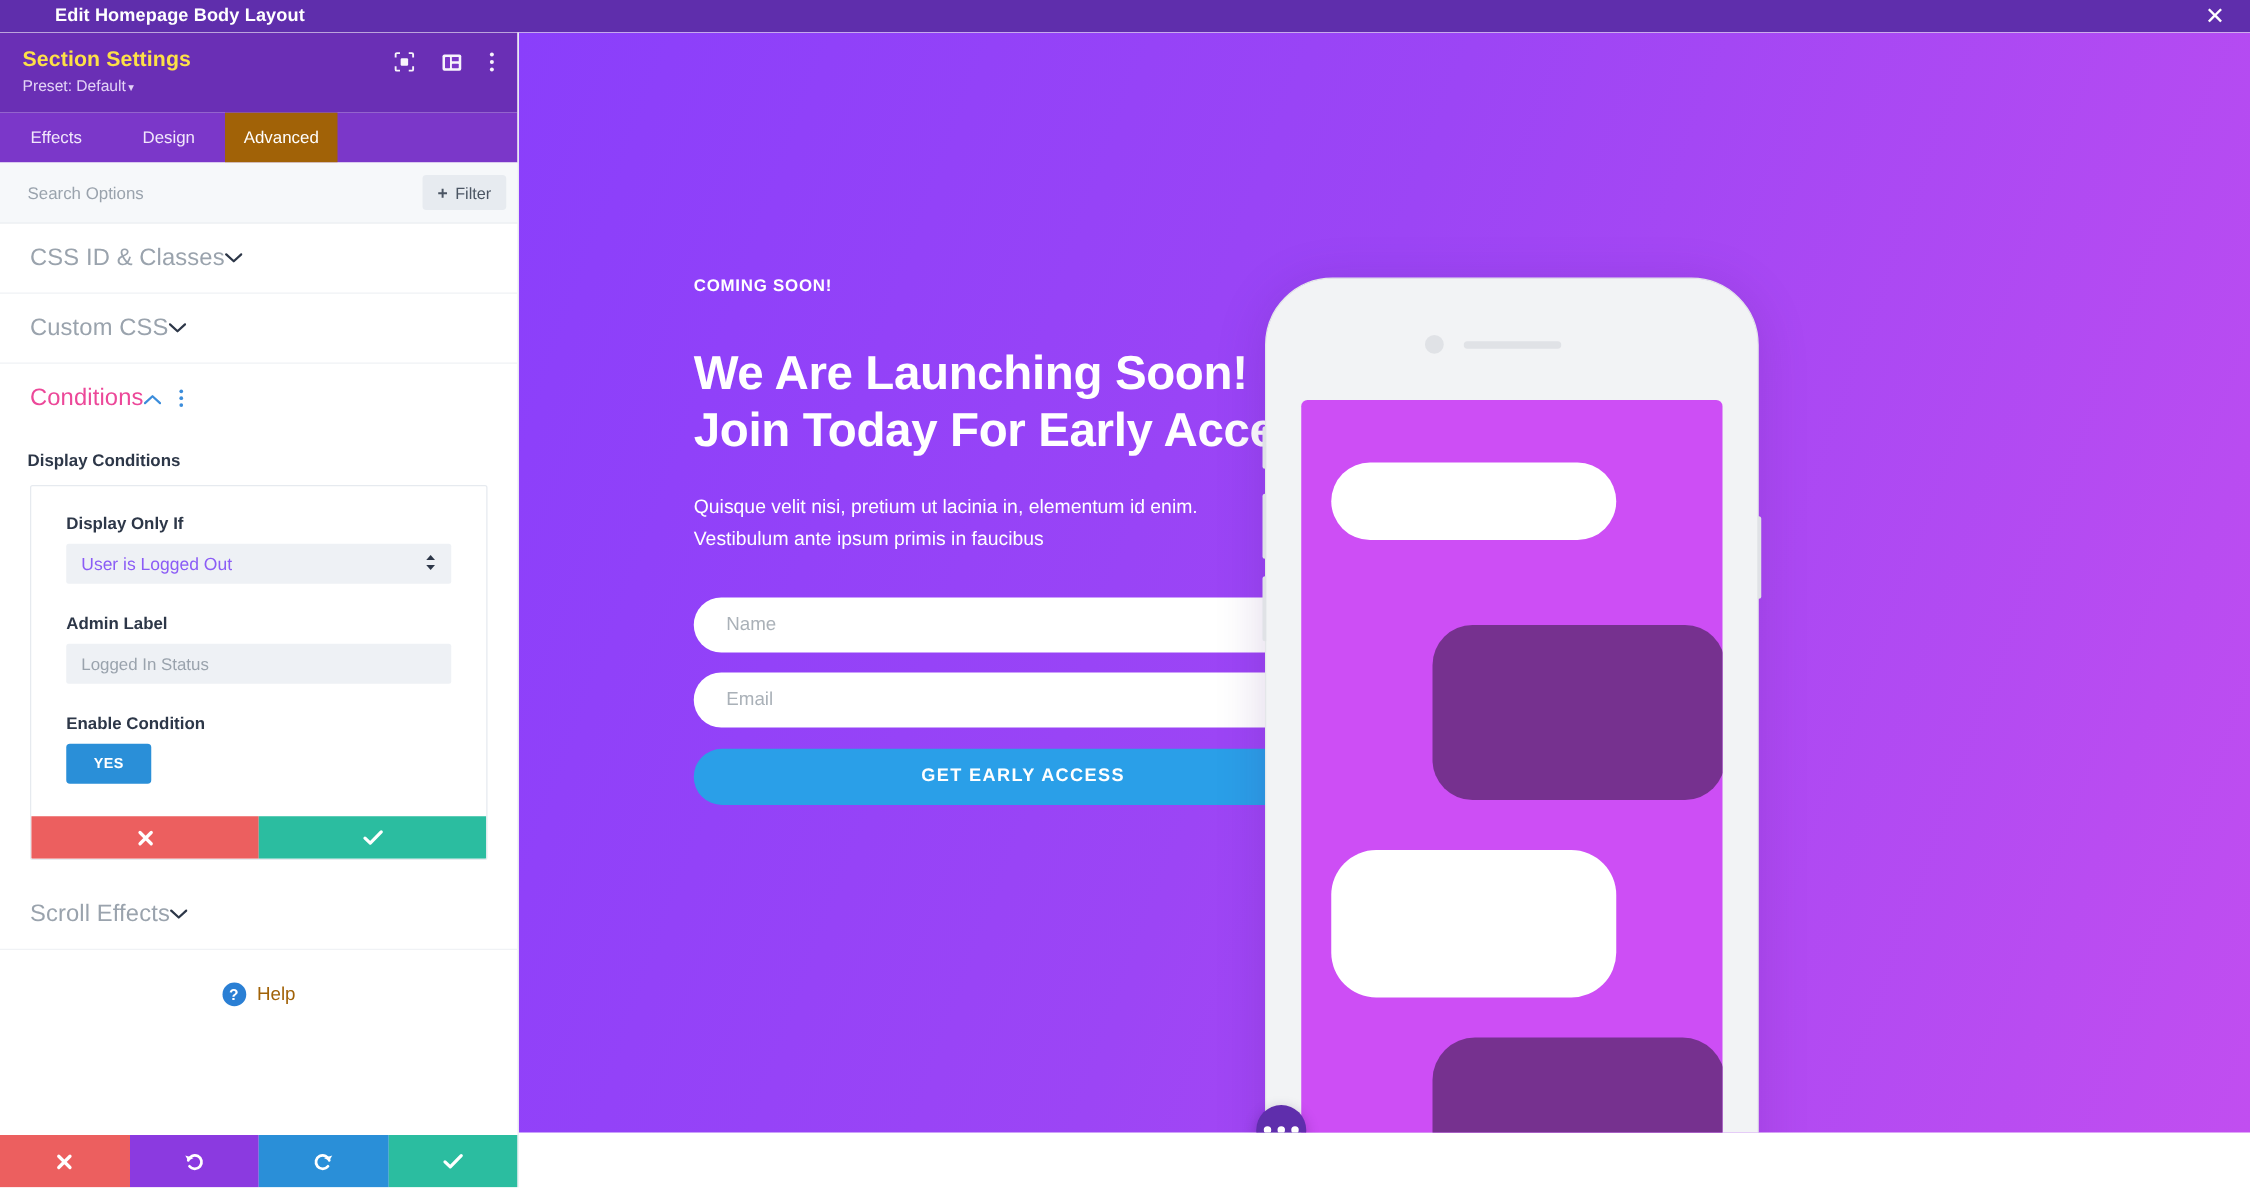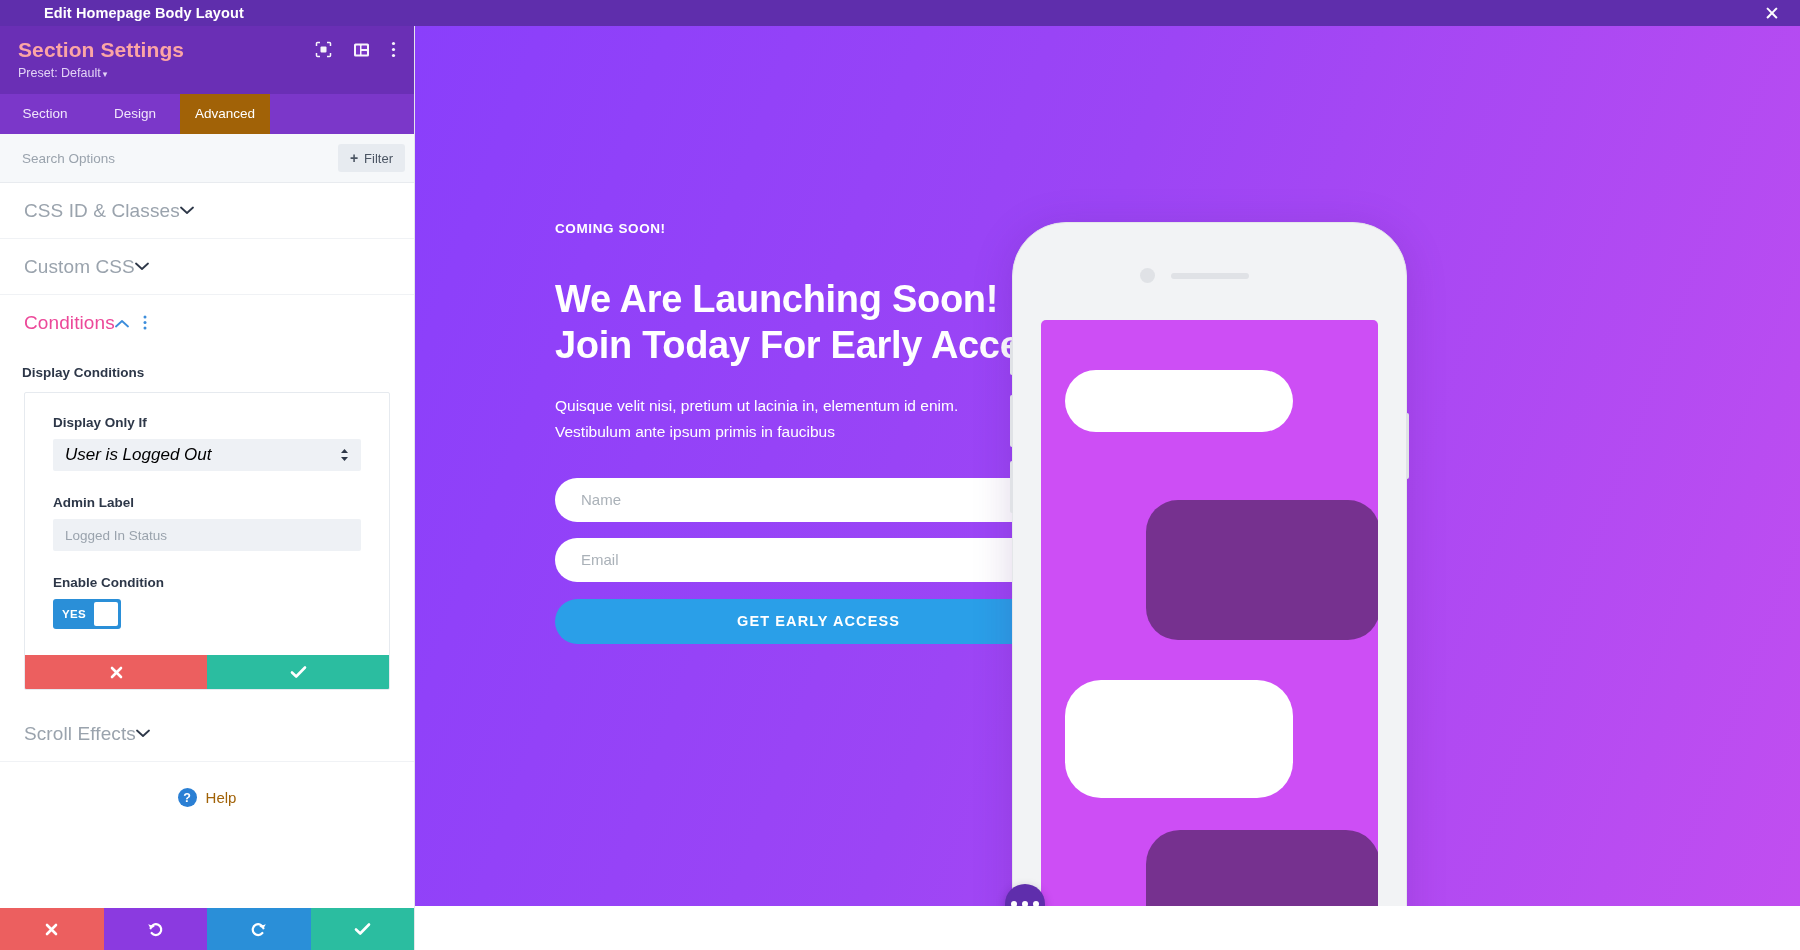--- a/index.html
+++ b/index.html
@@ -31,21 +31,21 @@
   .panel {
     position: absolute; top: 26px; left: 0; width: 415px; height: 924px;
     background: #ffffff; overflow: hidden;
     border-right: 1px solid #e4e6ea;
     display: flex; flex-direction: column;
   }
   .panel-header {
     background: #6a2fb5; padding: 12px 18px 14px 18px; position: relative; flex: 0 0 auto;
   }
   .panel-header-row { display: flex; align-items: flex-start; justify-content: space-between; }
-  .panel-title { color:#fca5a5; font-size: 21px; font-weight: 700; letter-spacing:.1px; }
+  .panel-title { color:#fde047; font-size: 17px; font-weight: 700; letter-spacing:.1px; }
   .panel-preset { color: #e3d3f6; font-size: 12.5px; margin-top: 4px; font-weight: 400;}
   .panel-preset .caret { font-size: 9px; margin-left: 2px; }
   .header-icons { display: flex; align-items: center; gap: 21px; margin-top: 3px; }
   .hicon { cursor: pointer; opacity: .95; display: block; }
 
   
   .tabs { display: flex; background: #7b37c9; flex: 0 0 auto; }
   .tab {
     flex: 0 0 90px; text-align: center; padding: 12px 0 13px 0;
     color: #f1e6fb; font-size: 13.5px; cursor: pointer; font-weight: 400;
@@ -93,32 +93,32 @@
     margin: 0 2px; overflow: hidden;
   }
   .cond-card-inner { padding: 22px 28px 26px 28px; }
   .field-label { font-size: 13.5px; color: #2d3748; font-weight: 700; margin-bottom: 9px; }
   .field-label.mt { margin-top: 24px; }
   .select-box {
     background: #eef1f5; border: none; border-radius: 2px; height: 32px;
     display: flex; align-items: center; justify-content: space-between;
     padding: 0 12px; cursor: pointer;
   }
-  .select-value { font-size: 17px; color: #000000; font-style: italic; }
+  .select-value { font-size: 14px; color: #8b5cf6; }
   .select-arrows { font-size: 10px; color: #2d3748; line-height: 8px; text-align:center;}
   .text-input {
     background: #eef1f5; border: none; border-radius: 2px; height: 32px;
     width: 100%; padding: 0 12px; font-size: 13.5px; color: #2d3748;
     font-family: inherit; outline: none;
   }
   .text-input::placeholder { color: #9aa3ad; }
 
   .toggle {
     display: inline-flex; align-items: center; height: 30px;
-    background: #2a8fd8; border-radius: 3px; padding: 3px; cursor: pointer;
+    background: #2a8fd8; border-radius: 3px; padding: 16px; cursor: pointer;
     width: 68px;
   }
   .toggle-label { color: #fff; font-size: 11.5px; font-weight: 700; padding: 0 8px 0 6px; letter-spacing:.3px;}
   .toggle-knob { background: #fff; border-radius: 2px; width: 29px; height: 24px; }
 
   .cond-actions { display: flex; }
   .cond-act {
     flex: 1; height: 34px; display: flex; align-items: center; justify-content: center;
     cursor: pointer; color: #fff; font-size: 15px; font-weight: 700;
   }
@@ -268,21 +268,21 @@
                 <circle cx="2.5" cy="2.5" r="1.6" fill="#fff"></circle>
                 <circle cx="2.5" cy="8.5" r="1.6" fill="#fff"></circle>
                 <circle cx="2.5" cy="14.5" r="1.6" fill="#fff"></circle>
               </svg>
           </span>
         </div>
       </div>
     </div>
 
     <div class="tabs">
-      <div class="tab">Section</div>
+      <div class="tab">Effects</div>
       <div class="tab">Design</div>
       <div class="tab active">Advanced</div>
       <div class="tabs-filler"></div>
     </div>
 
     <div class="searchbar">
       <input class="search-input" placeholder="Search Options" style="">
       <div class="filter-btn">
         <span class="filter-plus">+</span>
         <span>Filter</span>

